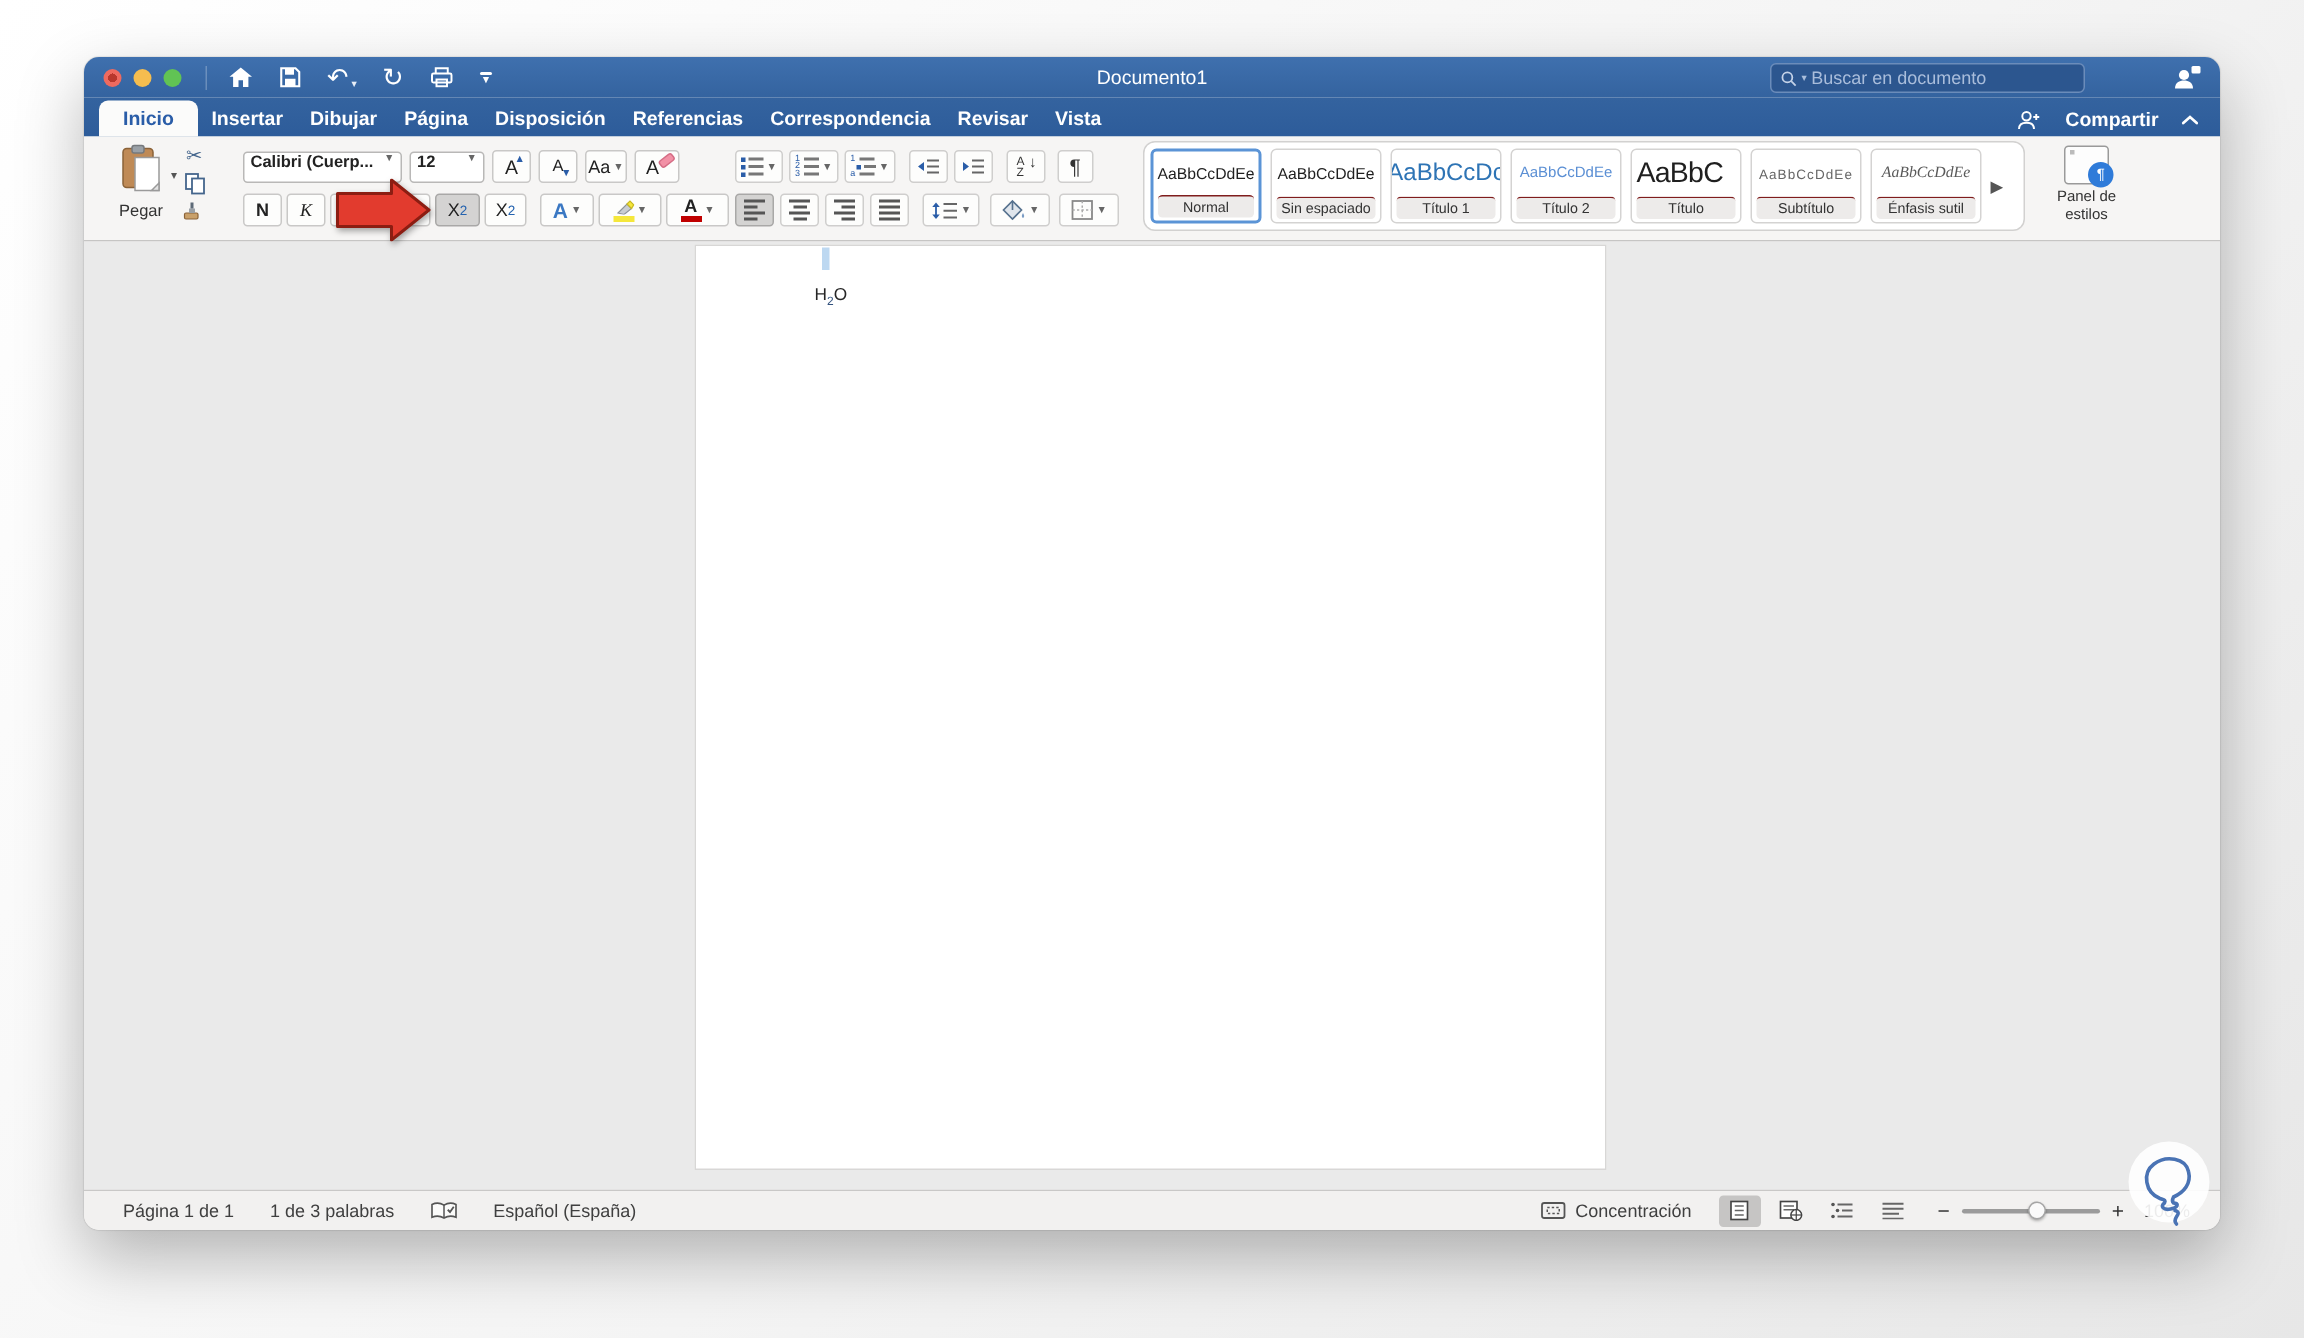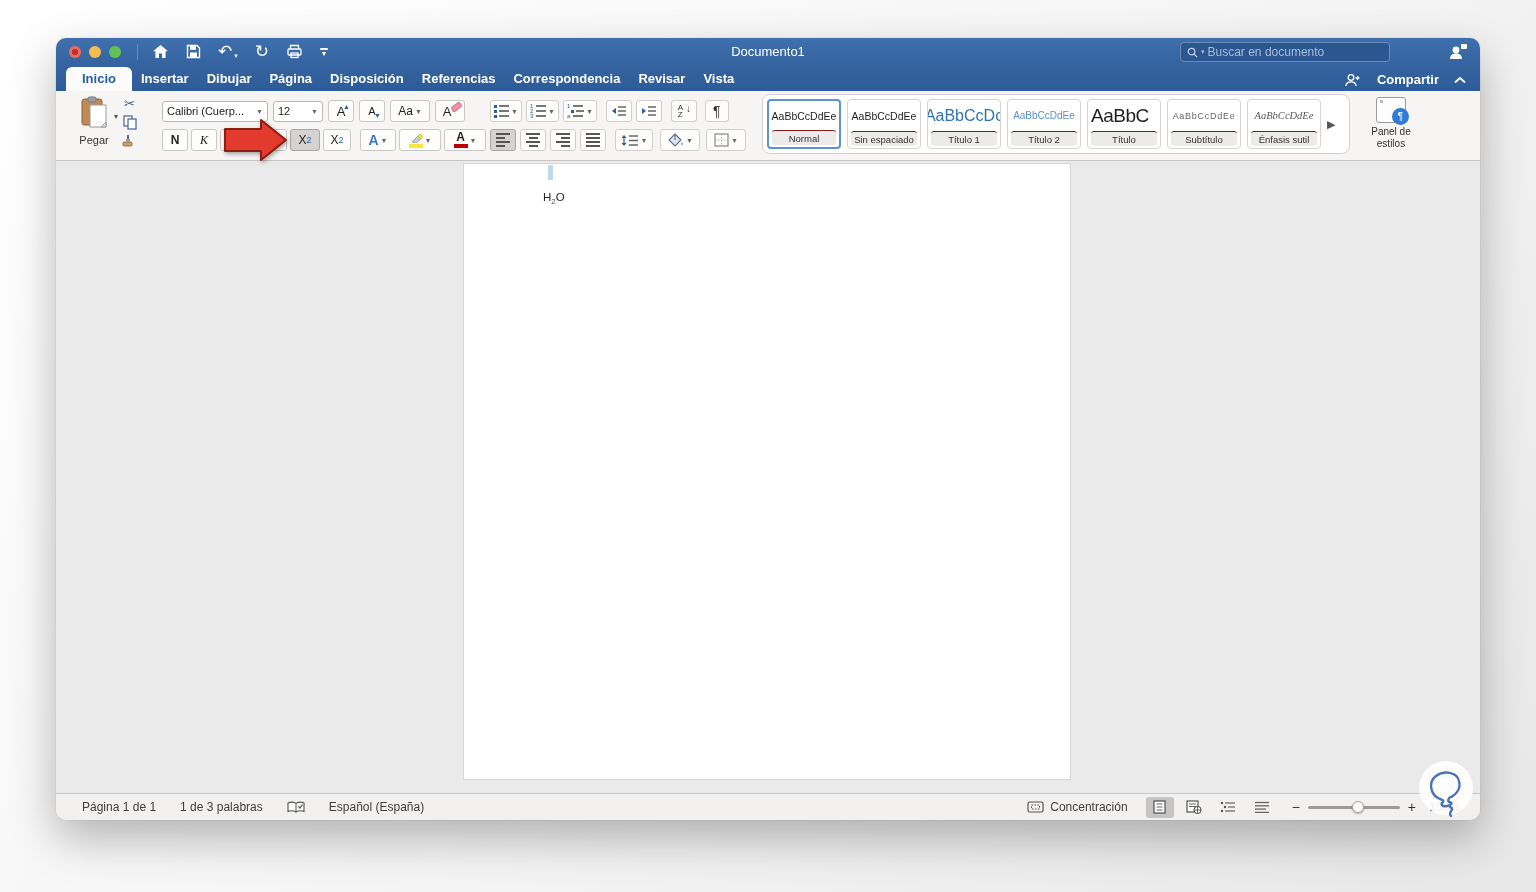--- a/index.html
+++ b/index.html
@@ -60,21 +60,21 @@
 
   .grp-clipboard { position:absolute; left:12px; top:5px; width:52px; text-align:center; }
   .paste-caret { position:absolute; right:2px; top:16px; font-size:8px; color:#555; }
   .paste-label { font-size:11px; color:#333; margin-top:2px; }
   .tools-col { position:absolute; left:66px; top:6px; display:flex; flex-direction:column;
     gap:4px; align-items:center; }
   .scissors { font-size:13px; color:#44658c; line-height:14px; }
 
   .font-row1 { position:absolute; left:106px; top:9px; display:flex; gap:5px; align-items:center; }
   .combo { height:21px; background:#fff; border:1px solid #b9b8b7; border-radius:3px;
-    display:flex; align-items:center; padding:0 4px; font-size:11px; color:#222; }
+    display:flex; align-items:flex-start; padding:0 4px; font-size:11px; color:#222;font-weight:bold; }
   .combo .cname { overflow:hidden; white-space:nowrap; flex:1; }
   .combo-font { width:106px; }
   .combo-size { width:50px; }
   .abtn { position:relative; width:26px; }
   .abtn .mk { position:absolute; font-size:7px; color:#2a5da8; top:2px; right:3px; }
   .abtn .mk.dn { top:auto; bottom:2px; }
   .clear-fmt { position:relative; width:30px; }
   .eraser { position:absolute; width:11px; height:6px; background:#f291a6;
     border:1px solid #d56e86; border-radius:2px; transform:rotate(-38deg);
     right:2px; top:3px; }
@@ -284,21 +284,21 @@
         <span class="caret">▼</span>
       </div>
       <div class="rbtn abtn">
         <span style="font-size:13px;">A</span>
           <span class="mk">▲</span>
       </div>
       <div class="rbtn abtn">
         <span style="font-size:11px;">A</span>
           <span class="mk dn">▼</span>
       </div>
-      <div class="rbtn" style="width:40px;">
+      <div class="rbtn" style="width:28px;">
         <span>Aa</span>
           <span class="caret">▼</span>
       </div>
       <div class="rbtn clear-fmt">
         <span style="font-size:13px;margin-right:6px;">A</span>
         <span class="eraser"></span>
       </div>
     </div>
 
     <div class="font-row2">

